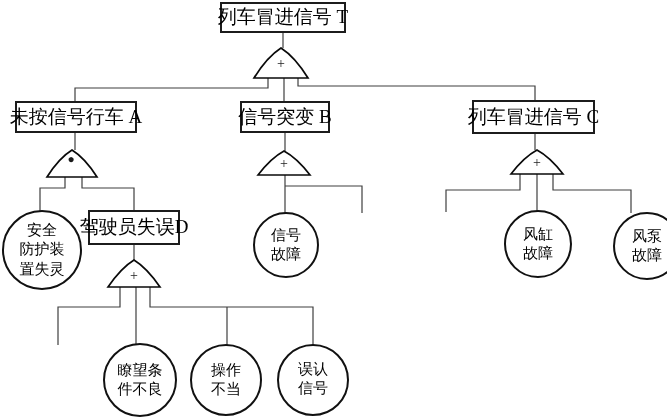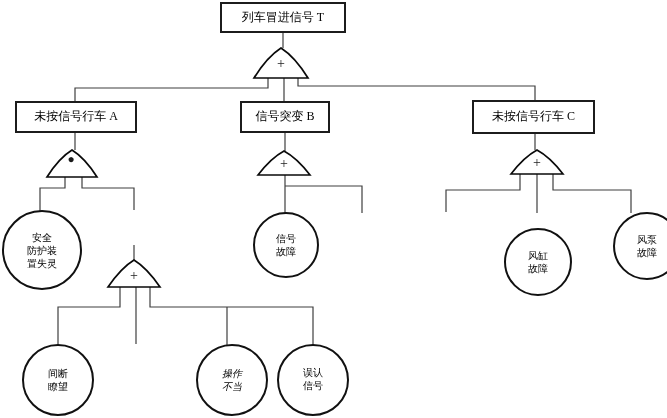--- a/index.html
+++ b/index.html
@@ -21,28 +21,28 @@
     position: absolute;
     display: flex;
     align-items: center;
     justify-content: center;
     text-align: center;
     box-sizing: border-box;
     background: #ffffff;
   }
   .box {
     border: 2px solid #1c1c1c;
-    font-size: 12px;
+    font-size: 19px;
     line-height: 1.1;
     white-space: nowrap;
   }
   .circle {
     border: 2px solid #111111;
     border-radius: 50%;
-    font-size: 10px;
+    font-size: 15px;
     line-height: 1.3;
     white-space: pre-line;
   }
 </style>
 </head>
 <body>
 
 <div class="stage">
 
   <svg class="wires" width="667" height="418" viewBox="0 0 667 418">
@@ -99,42 +99,45 @@
 
   <div class="node box" style="left:15px; top:101px; width:122px; height:32px;text-align:center;">
     <span>未按信号行车 A</span>
   </div>
 
   <div class="node box" style="left:240px; top:101px; width:90px; height:32px;">
     <span>信号突变 B</span>
   </div>
 
   <div class="node box" style="left:472px; top:100px; width:123px; height:34px;">
-    <span>未按信号行车 C</span>
+    <span>列车冒进信号 C</span>
   </div>
 
+  <div class="node box" style="left:88px; top:210px; width:92px; height:35px;">
+    <span>驾驶员失误D</span>
+  </div>
 
   <div class="node circle" style="left:2px; top:210px; width:80px; height:80px;">安全
 防护装
 置失灵</div>
 
   <div class="node circle" style="left:253px; top:212px; width:66px; height:66px;">信号
 故障</div>
 
 
 
-  <div class="node circle" style="left:504px; top:228px; width:68px; height:68px;">风缸
+  <div class="node circle" style="left:504px; top:210px; width:68px; height:68px;">风缸
 故障</div>
 
   <div class="node circle" style="left:613px; top:212px; width:68px; height:68px;">风泵
 故障</div>
 
-  <div class="node circle" style="left:22px; top:344px; width:72px; height:72px;">间断
-瞭望</div>
 
+  <div class="node circle" style="left:103px; top:343px; width:74px; height:74px;">瞭望条
+件不良</div>
 
-  <div class="node circle" style="left:196px; top:344px; width:72px; height:72px;font-style:italic;">操作
+  <div class="node circle" style="left:190px; top:344px; width:72px; height:72px;">操作
 不当</div>
 
   <div class="node circle" style="left:277px; top:344px; width:72px; height:72px;font-family:Liberation Mono, monospace;">误认
 信号</div>
 
 </div>
 
 </body></html>

